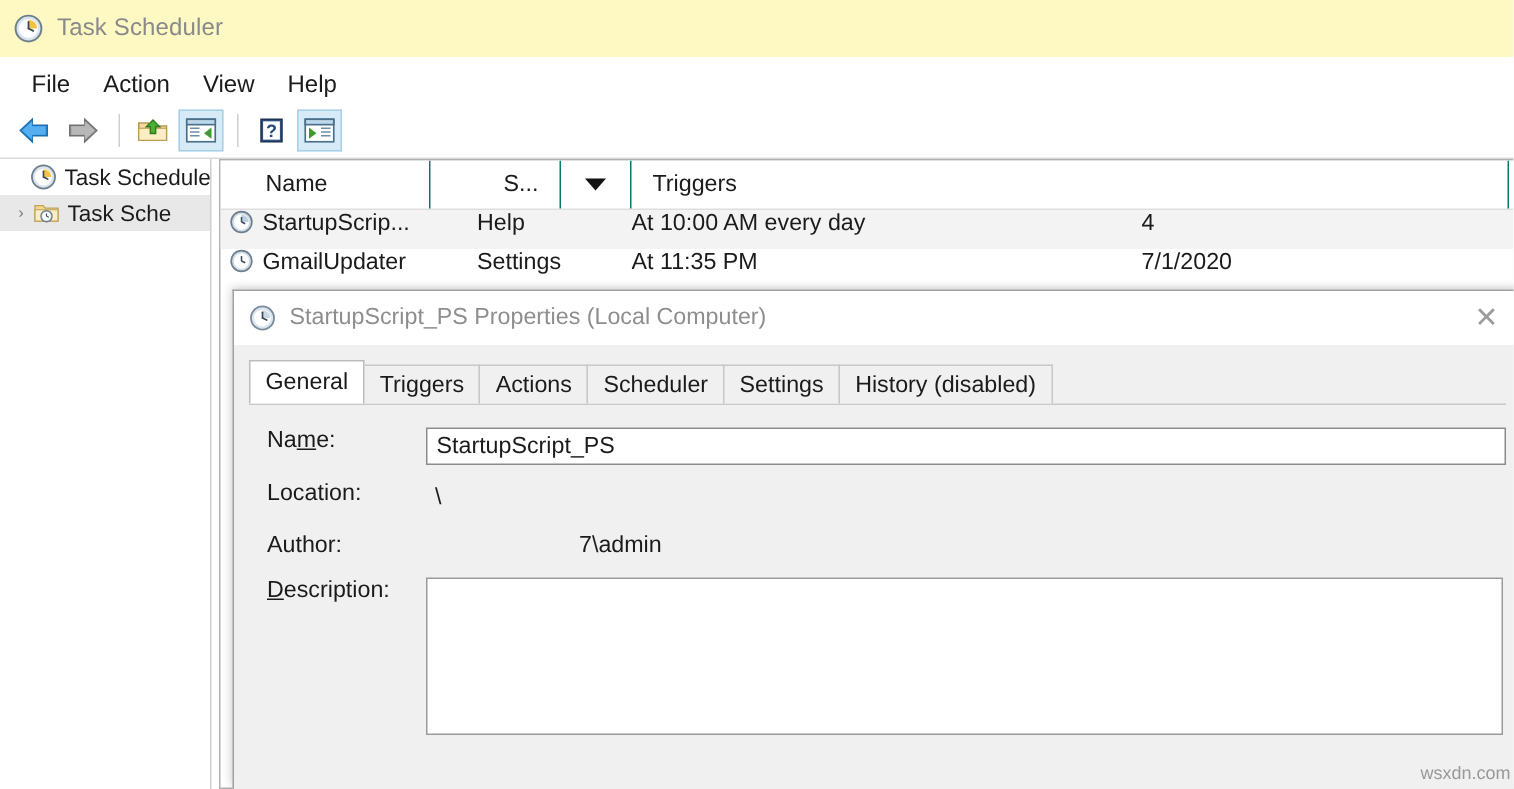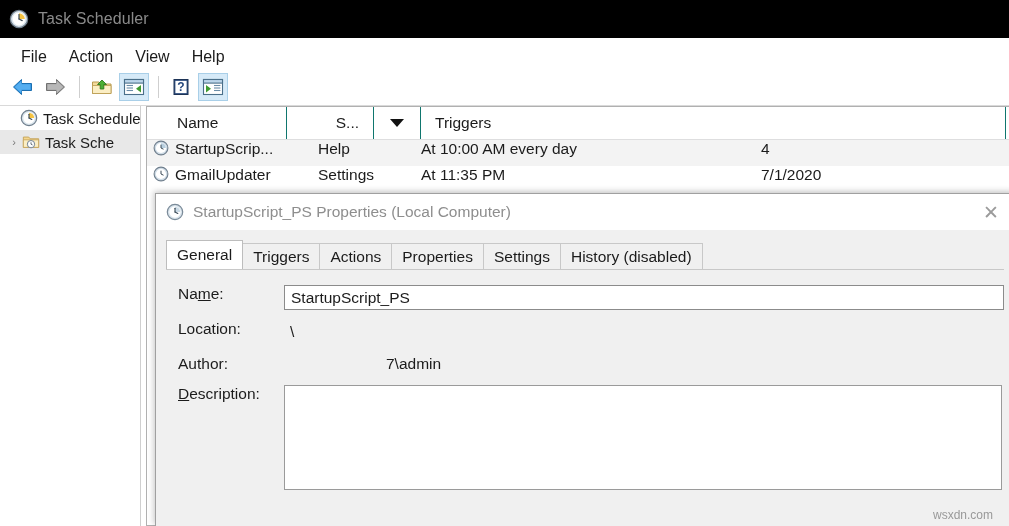--- a/index.html
+++ b/index.html
@@ -24,21 +24,21 @@
     left: 0; top: 0;
     width: 1009px; height: 526px;
     background: #ffffff;
   }
 
   
   #title-bar {
     position: absolute;
     left: 0; top: 0;
     width: 1009px; height: 38px;
-    background: #000000;
+    background: #fef9c3;
     display: flex;
     align-items: center;
     padding-left: 9px;
     box-sizing: border-box;
   }
   .title-icon { width: 20px; height: 20px; margin-right: 9px; flex: none; }
   #title-text {
     font-size: 16px;
     color: #8a8a8a;
     letter-spacing: 0.1px;
@@ -353,21 +353,21 @@
     left: 0; top: 9px;
     width: 826px; height: 20px;
     border: 1px solid #d3d3d3;
     border-bottom: none;
     box-sizing: border-box;
   }
 
   
   #watermark {
     position: absolute;
-    right: 16px; bottom: 4px;
+    right: 2px; bottom: 4px;
     font-size: 12px;
     color: #999999;
     font-family: "Liberation Sans", sans-serif;
     z-index: 50;
   }
 </style>
 </head>
 <body>
 
 <div id="app-window">
@@ -539,21 +539,21 @@
     </div>
 
     <div id="dlg-body">
 
       <div id="tab-underline"></div>
 
       <div id="tab-strip">
         <div class="tab active">General</div>
         <div class="tab">Triggers</div>
         <div class="tab">Actions</div>
-        <div class="tab">Properties</div>
+        <div class="tab">Scheduler</div>
         <div class="tab">Settings</div>
         <div class="tab">History (disabled)</div>
       </div>
 
       <div class="form-row" id="row-name">
         <span class="form-label"><span>Na</span><u>m</u><span>e:</span></span>
         <div class="text-input" style="width:720px;">StartupScript_PS</div>
       </div>
 
       <div class="form-row" id="row-loc">

